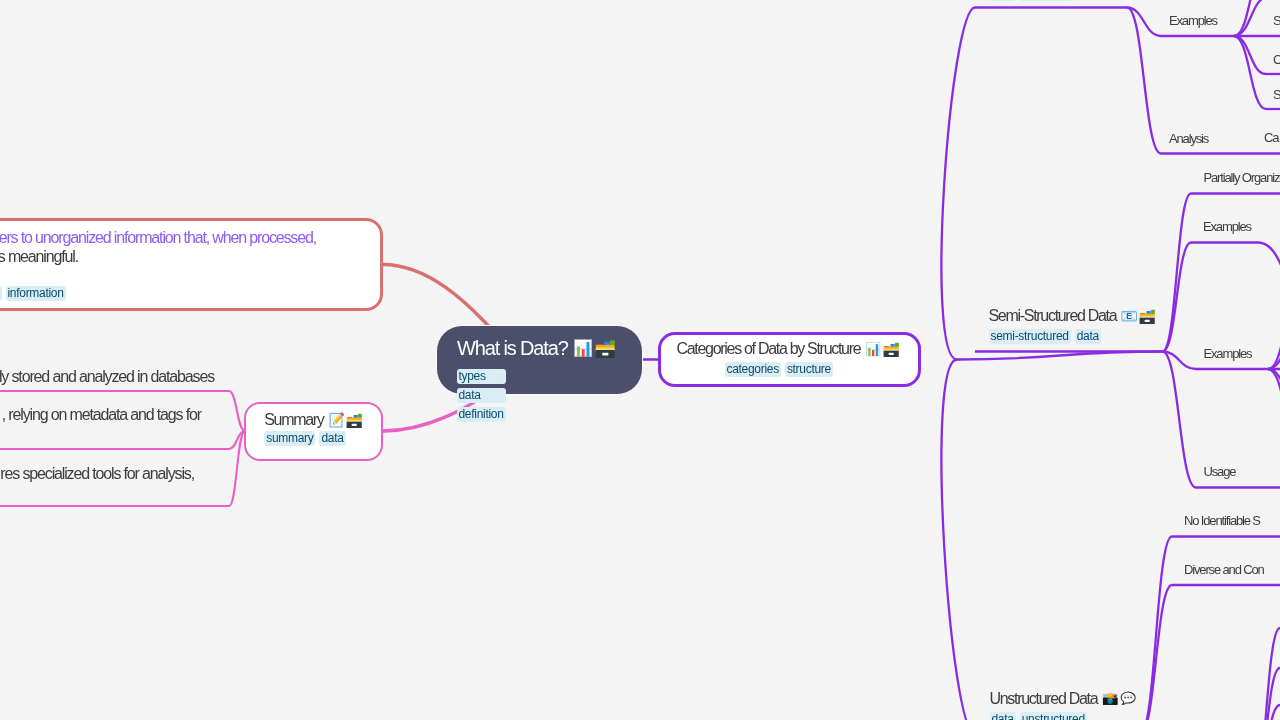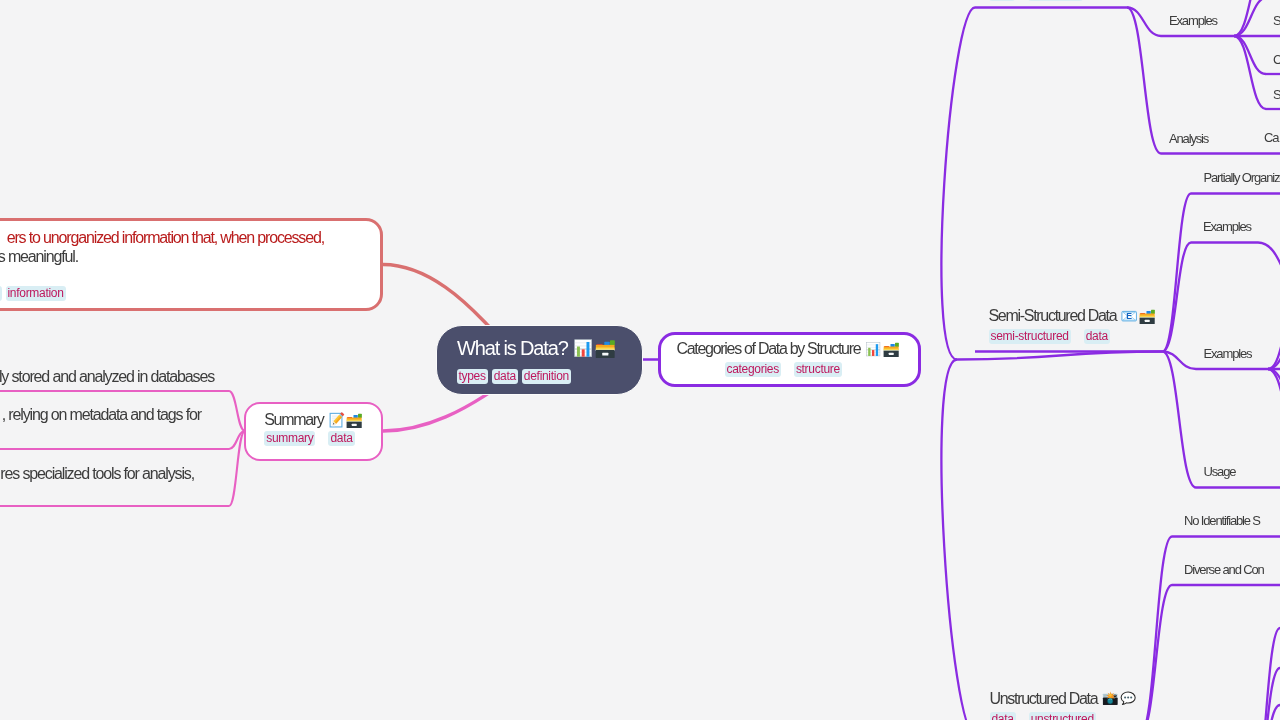--- a/index.html
+++ b/index.html
@@ -9,36 +9,36 @@
        -webkit-font-smoothing:antialiased;text-rendering:optimizeLegibility;}
   #canvas{position:relative;width:1280px;height:720px;overflow:hidden;background:#f4f4f5;
     will-change:transform;transform:translateZ(0);}
   svg#links{position:absolute;left:0;top:0;width:1280px;height:720px;}
 
   
   #root-node{position:absolute;left:435.5px;top:324.5px;width:207px;height:70px;
      border-radius:26px;background:#4b4f6c;border:1.5px solid #fbfbfb;box-sizing:border-box;}
   #root-node .rtitle{position:absolute;left:20.5px;top:10.3px;font-size:20px;color:#fff;
      white-space:nowrap;line-height:24px;display:flex;align-items:center;gap:5px;letter-spacing:-1.15px;}
-  #root-node .rtags{position:absolute;left:20px;top:43.5px;display:flex;gap:4px;}
-
-  
-  .tag{background:#d9eef4;color:#be185d;font-size:12px;line-height:15px;letter-spacing:-0.3px;
+  #root-node .rtags{position:absolute;left:20px;top:43.5px;display:flex;gap:4px;flex-direction:column;}
+
+  
+  .tag{background:#d9eef4;color:#0c4a6e;font-size:12px;line-height:15px;letter-spacing:-0.3px;
        padding:0 2px;border-radius:3px;white-space:nowrap;display:inline-block;}
 
   
   .box{position:absolute;background:#fff;box-sizing:border-box;}
   .btitle{font-size:16px;color:#3c3c3c;white-space:nowrap;
        display:flex;align-items:center;gap:5px;line-height:20px;letter-spacing:-1.3px;}
-  .btags{display:flex;gap:13px;}
+  .btags{display:flex;gap:4px;}
 
   
   #definition-node{left:-320px;top:217.5px;width:703px;height:93px;
       border:3px solid #d97070;border-radius:17px;}
-  #definition-node .dl1{position:absolute;right:56px;top:7px;font-size:16px;color:#b91c1c;
+  #definition-node .dl1{position:absolute;right:64px;top:7px;font-size:16px;color:#8b5cf6;
       white-space:nowrap;line-height:20px;}
   #definition-node .dl2{position:absolute;right:302px;top:26px;font-size:16px;color:#3c3c3c;
       white-space:nowrap;line-height:20px;}
   #definition-node .dtags{position:absolute;left:322.5px;top:65px;display:flex;gap:4px;}
   #definition-node .dtag-clip{background:#d9eef4;border-radius:3px;width:14px;height:15px;
       margin-left:-18px;}
 
   
   #summary-node{left:243.8px;top:401.6px;width:139px;height:59px;
       border:2.9px solid #e860c3;border-radius:16px;}

